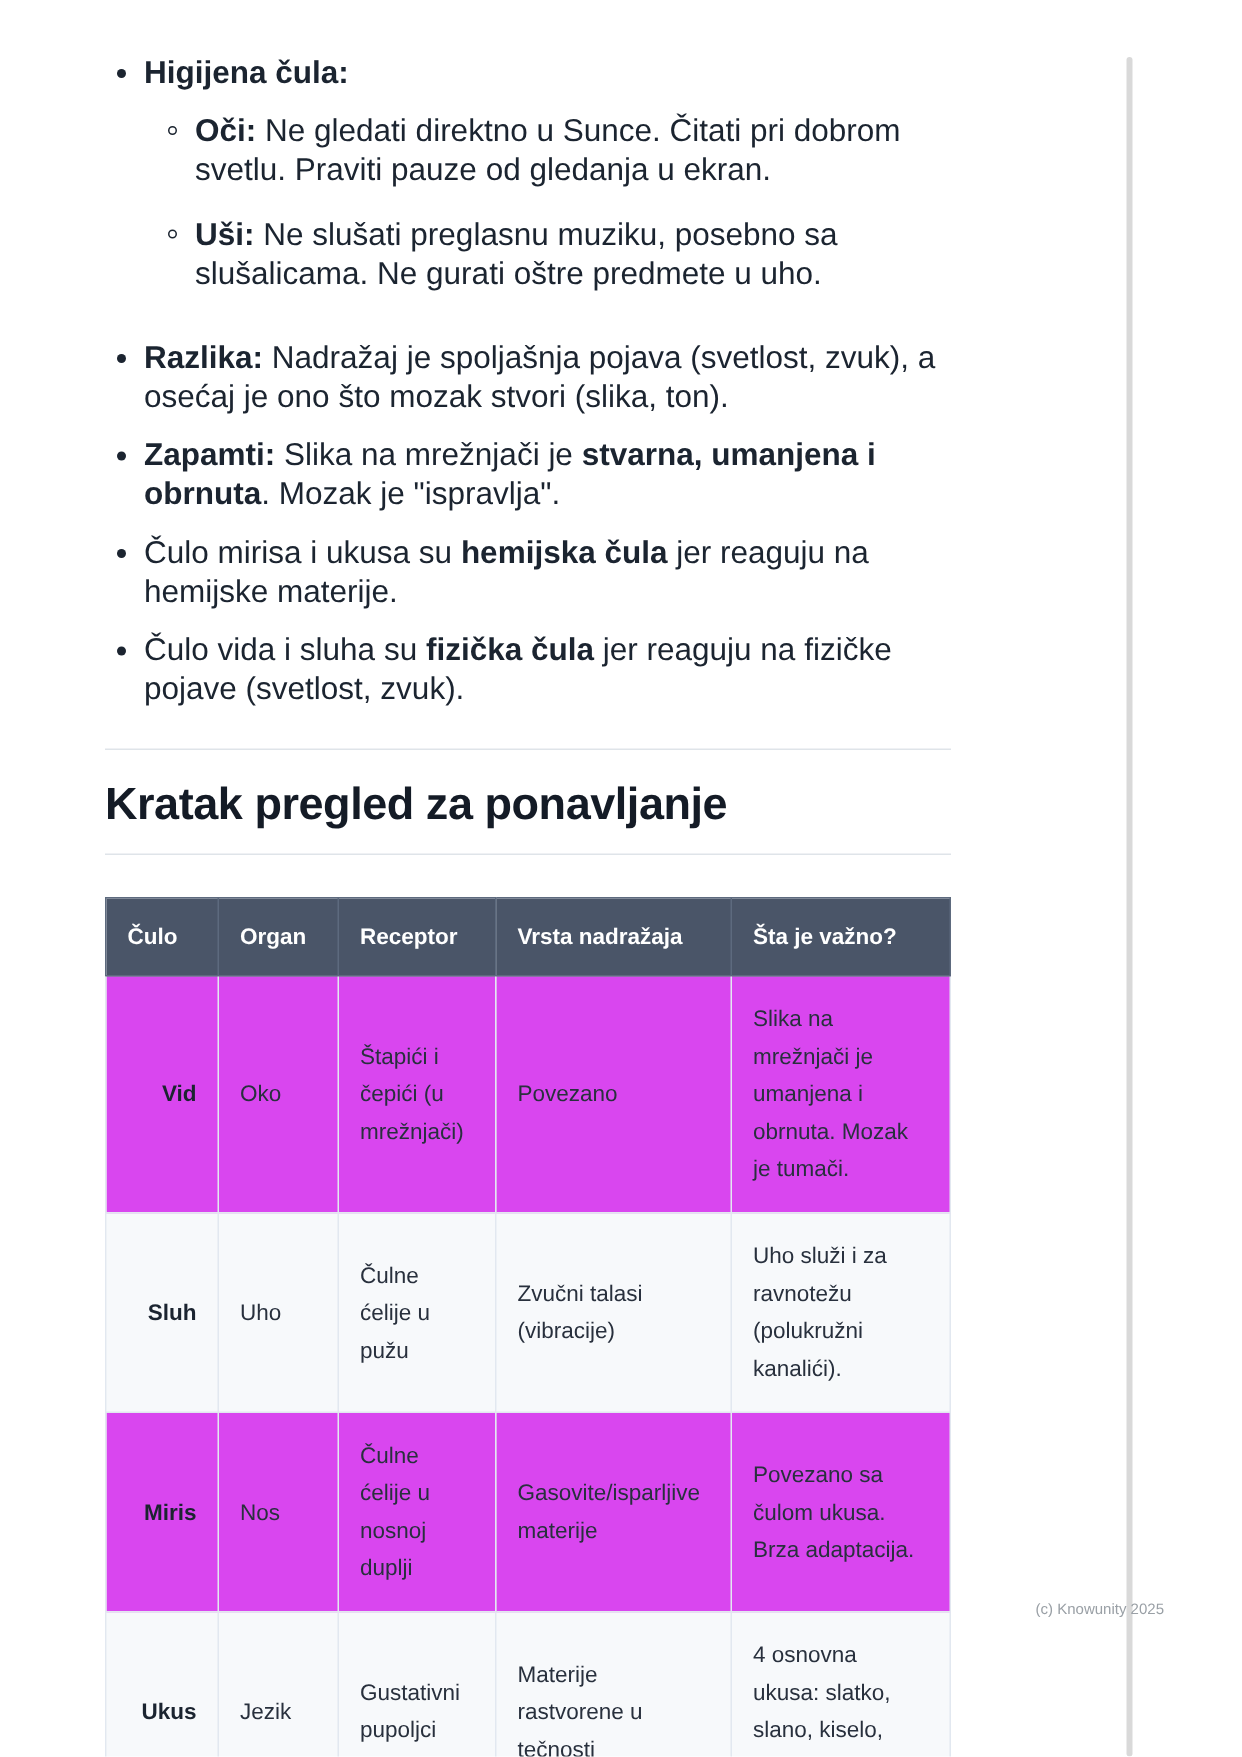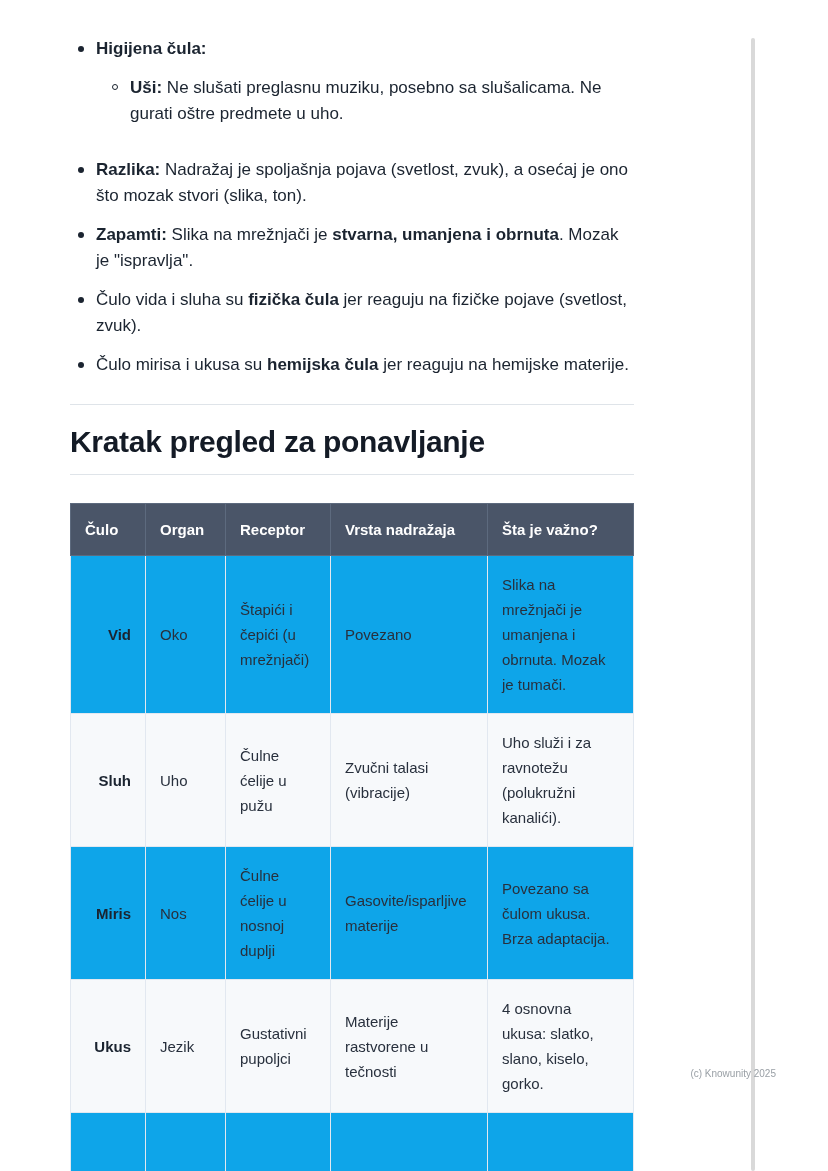--- a/index.html
+++ b/index.html
@@ -6,21 +6,21 @@
   html,body { background:#ffffff; }
   body {
     width:828px; height:1171px; overflow:hidden; position:relative;
     font-family:"Liberation Sans","DejaVu Sans",sans-serif;
     color:#1b2430;
   }
   .content { position:absolute; left:70px; top:36px; width:564px; }
 
   
   ul.notes, ul.subnotes { list-style:none; }
-  .li { display:flex; font-size:17px; line-height:26px; margin-bottom:13px; }
+  .li { display:flex; font-size:21px; line-height:26px; margin-bottom:13px; }
   .li .txt { flex:1 1 auto; }
   .dot {
     flex:0 0 auto; width:6px; height:6px; border-radius:50%;
     background:#1b2430; margin:10px 12px 0 8px;
   }
   .ring {
     flex:0 0 auto; width:6px; height:6px; border-radius:50%;
     border:1.5px solid #1b2430; background:transparent; margin:9px 12px 0 8px;
   }
   ul.subnotes { margin:13px 0 2px 8px; }
@@ -38,21 +38,21 @@
   table {
     border-collapse:collapse; table-layout:fixed; width:563px;
     margin-top:28px; font-size:15px;
   }
   th {
     background:#4a5568; color:#ffffff; font-weight:700; text-align:left;
     padding:17px 14px; border:1px solid #5d6a7e; font-size:15px;
   }
   td {
     border:1px solid #e2e8f0; padding:16px 14px; vertical-align:middle;
-    line-height:25px; color:#28303d; background:#0ea5e9;
+    line-height:25px; color:#28303d; background:#d946ef;
   }
   tr.alt td { background:#f7f9fb; }
   td.cname { font-weight:700; color:#1b2430;text-align:right; }
   tr.partial td { height:60px; }
 
   
   .scrollbar {
     position:absolute; left:751px; top:38px; width:4px; height:1133px;
     background:#d9d9d9; border-radius:2px;
   }
@@ -69,20 +69,26 @@
   <ul class="notes">
 
     <li class="li">
       <span class="dot"></span>
       <div class="txt">
         <b>Higijena čula:</b>
         <ul class="subnotes">
           <li class="li">
             <span class="ring"></span>
             <div class="txt">
+              <b>Oči:</b><span> Ne gledati direktno u Sunce. Čitati pri dobrom svetlu. Praviti pauze od gledanja u ekran.</span>
+            </div>
+          </li>
+          <li class="li">
+            <span class="ring"></span>
+            <div class="txt">
               <b>Uši:</b><span> Ne slušati preglasnu muziku, posebno sa slušalicama. Ne gurati oštre predmete u uho.</span>
             </div>
           </li>
         </ul>
       </div>
     </li>
 
     <li class="li">
       <span class="dot"></span>
       <div class="txt">
@@ -93,28 +99,28 @@
     <li class="li">
       <span class="dot"></span>
       <div class="txt">
         <b>Zapamti:</b><span> Slika na mrežnjači je </span><b>stvarna, umanjena i obrnuta</b><span>. Mozak je "ispravlja".</span>
       </div>
     </li>
 
     <li class="li">
       <span class="dot"></span>
       <div class="txt">
-        <span>Čulo vida i sluha su </span><b>fizička čula</b><span> jer reaguju na fizičke pojave (svetlost, zvuk).</span>
+        <span>Čulo mirisa i ukusa su </span><b>hemijska čula</b><span> jer reaguju na hemijske materije.</span>
       </div>
     </li>
 
     <li class="li">
       <span class="dot"></span>
       <div class="txt">
-        <span>Čulo mirisa i ukusa su </span><b>hemijska čula</b><span> jer reaguju na hemijske materije.</span>
+        <span>Čulo vida i sluha su </span><b>fizička čula</b><span> jer reaguju na fizičke pojave (svetlost, zvuk).</span>
       </div>
     </li>
 
   </ul>
 
   <hr class="hr">
 
   <h1>Kratak pregled za ponavljanje</h1>
 
   <table>

